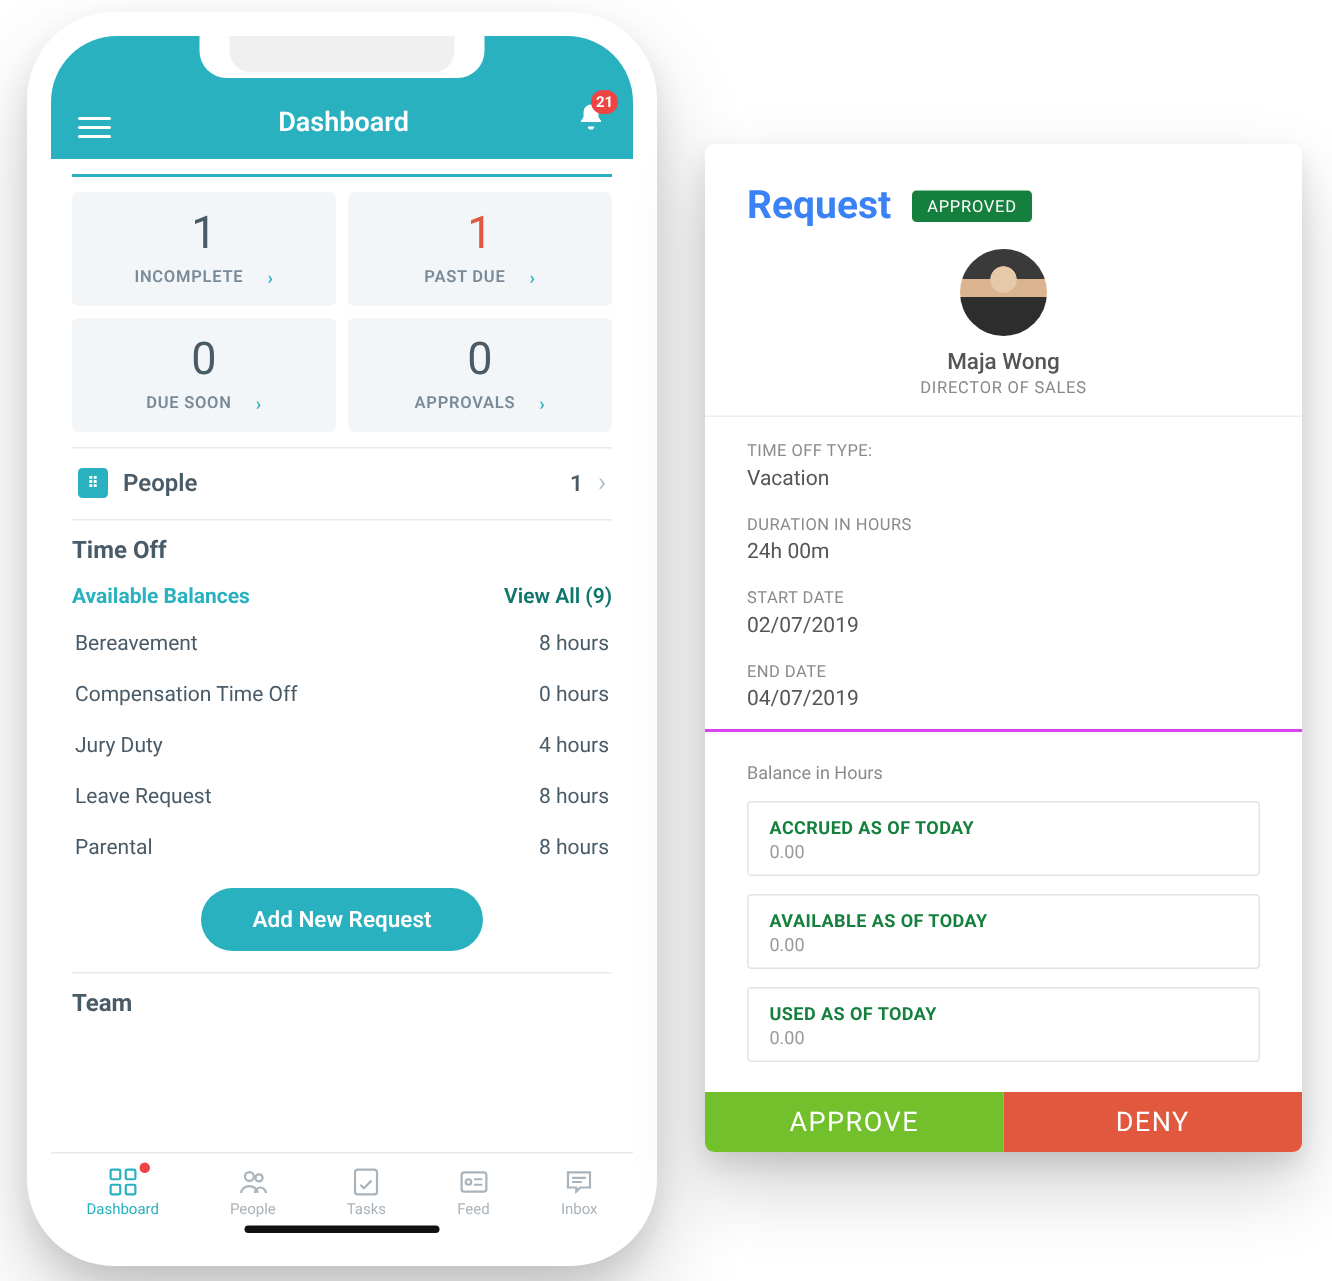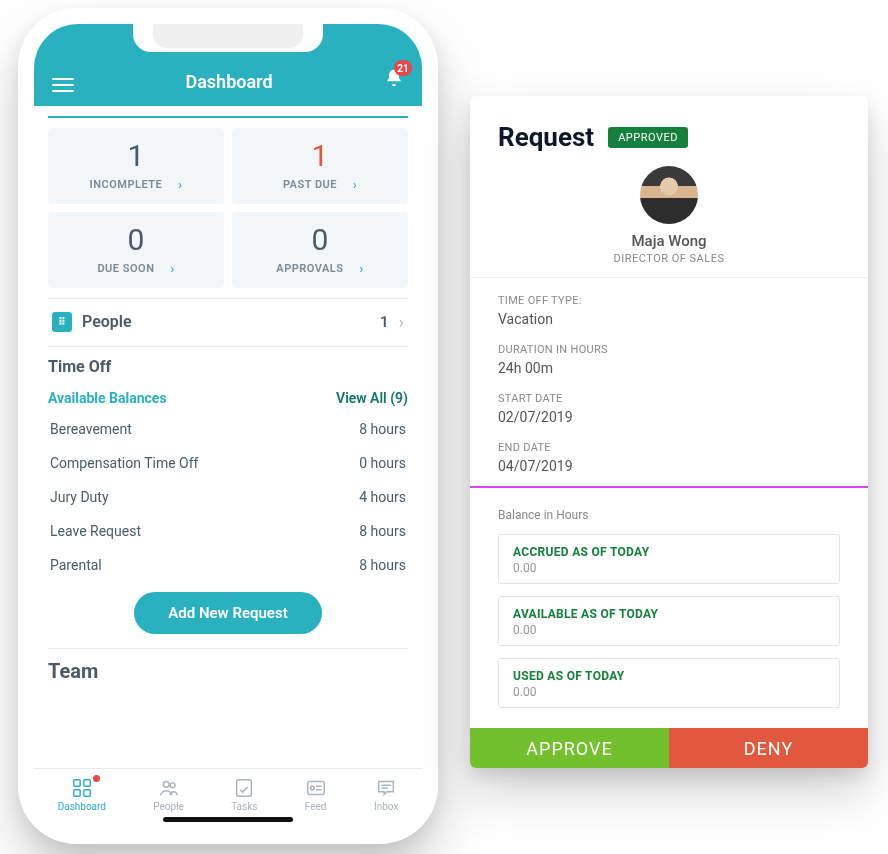--- a/index.html
+++ b/index.html
@@ -117,21 +117,21 @@
   }
 
   .add-request-btn {
     align-self:center;
     background:#2ab1bf; color:#fff; border:none;
     border-radius:24px; padding:12px 34px;
     font-size:15px; font-weight:600; cursor:pointer;
     margin:10px 0 14px 0;
   }
 
-  .team-title { color:#4a5b68; font-weight:700; font-size:20px; padding-top:10px; border-top:1px solid #e6ebef;}
+  .team-title { color:#4a5b68; font-weight:700; font-size:16px; padding-top:10px; border-top:1px solid #e6ebef;}
 
   .tabbar {
     height:60px; border-top:1px solid #e6ebef;
     display:flex; align-items:center; justify-content:space-around;
     padding-bottom:8px;
     position:relative;
   }
   .tab { display:flex; flex-direction:column; align-items:center; gap:2px; color:#a9b3bb; font-size:10px; cursor:pointer; position:relative;}
   .tab.active { color:#2ab1bf; }
   .tab svg { width:22px; height:22px; fill:none; stroke:currentColor; stroke-width:1.6; }
@@ -145,21 +145,21 @@
     background:#fff;
     border-radius:6px;
     box-shadow: 0 24px 50px rgba(0,0,0,0.18), 0 8px 16px rgba(0,0,0,0.10);
     display:flex; flex-direction:column;
     overflow:hidden;
   }
   .card-header {
     padding: 26px 28px 10px 28px;
     display:flex; align-items:center; gap:14px;
   }
-  .card-title { font-size:26px; font-weight:700; color:#0f172a; }
+  .card-title { font-size:26px; font-weight:700; color:#3b82f6; }
   .status-badge {
     background:#15803d; color:#fff;
     font-size:11px; font-weight:400; letter-spacing:0.5px;
     padding:4px 10px; border-radius:3px;
   }
   .profile { text-align:center; padding:4px 0 12px 0;}
   .avatar {
     width:58px;height:58px;border-radius:50%;
     margin:0 auto 8px auto;
     background: radial-gradient(circle at 50% 35%, #e6c9a8 0 18%, transparent 19%),

